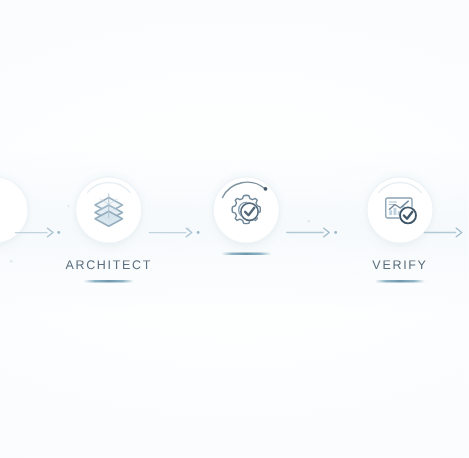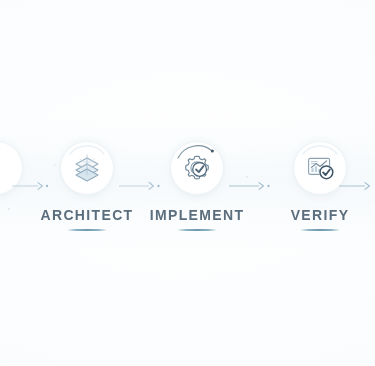--- a/index.html
+++ b/index.html
@@ -44,26 +44,25 @@
     box-shadow:0 2px 7px rgba(120,150,170,.14), 0 0 0 5px rgba(250,252,253,.9);
   }
   .arc{
     position:absolute;width:60px;height:60px;pointer-events:none;
   }
   .glyph{position:relative;width:32px;height:32px;}
   .glyph svg{display:block;width:32px;height:32px;overflow:visible;}
 
   .caption{
     margin-top:11px;
-    font-size:14px;
+    font-size:10px;
     letter-spacing:1.35px;
     color:#5b6e7d;
     white-space:nowrap;
     text-align:center;
-    font-weight:bold;
   }
   .underbar{
     margin-top:6px;width:40px;height:2px;border-radius:2px;
     background:linear-gradient(90deg, rgba(140,175,195,0) 0%, #8fb4c6 22%, #6f98ad 50%, #8fb4c6 78%, rgba(140,175,195,0) 100%);
   }
 
   
   .conn{position:absolute;top:50px;height:12px;pointer-events:none;}
   .conn svg{display:block;overflow:visible;}
 
@@ -152,21 +151,20 @@
               <path d="M16 4.2 l2.1 .35 .85 2.3 2.15 .9 2.2 -1.0 1.5 1.5 -1.0 2.2 .9 2.15 2.3 .85 .35 2.1 -.35 2.1 -2.3 .85 -.9 2.15 1.0 2.2 -1.5 1.5 -2.2 -1.0 -2.15 .9 -.85 2.3 -2.1 .35 -2.1 -.35 -.85 -2.3 -2.15 -.9 -2.2 1.0 -1.5 -1.5 1.0 -2.2 -.9 -2.15 -2.3 -.85 -.35 -2.1 .35 -2.1 2.3 -.85 .9 -2.15 -1.0 -2.2 1.5 -1.5 2.2 1.0 2.15 -.9 .85 -2.3 Z"></path>
               <circle cx="16" cy="16" r="6.1" stroke="#8aa3b4"></circle>
             </g>
             <circle cx="18.6" cy="17.4" r="7.6" fill="#ffffff"></circle>
             <circle cx="18.6" cy="17.4" r="6.9" fill="none" stroke="#4f6styl" stroke-width="0"></circle>
             <circle cx="18.6" cy="17.4" r="6.9" fill="none" stroke="#52697c" stroke-width="1.3"></circle>
             <path d="M15.1 17.5 L17.8 20.2 L22.4 14.2" fill="none" stroke="#52697c" stroke-width="1.9" stroke-linecap="round" stroke-linejoin="round"></path>
           </svg>
         </div>
       </div>
-      <div class="caption">IMPLEMENT</div>
       <div class="underbar"></div>
     </div>
 
     <div class="conn" style="left:229px;width:50px;">
       <svg width="50" height="12" viewBox="0 0 50 12">
         <line x1="0" y1="6" x2="30" y2="6" stroke="#b4c9d5" stroke-width="1.15"></line>
         <path d="M30 2.6 L34.4 6 L30 9.4" fill="none" stroke="#9fbbcb" stroke-width="1.1" stroke-linecap="round" stroke-linejoin="round"></path>
         <circle cx="39.5" cy="6" r="1.15" fill="#9fbbcb"></circle>
       </svg>
     </div>

